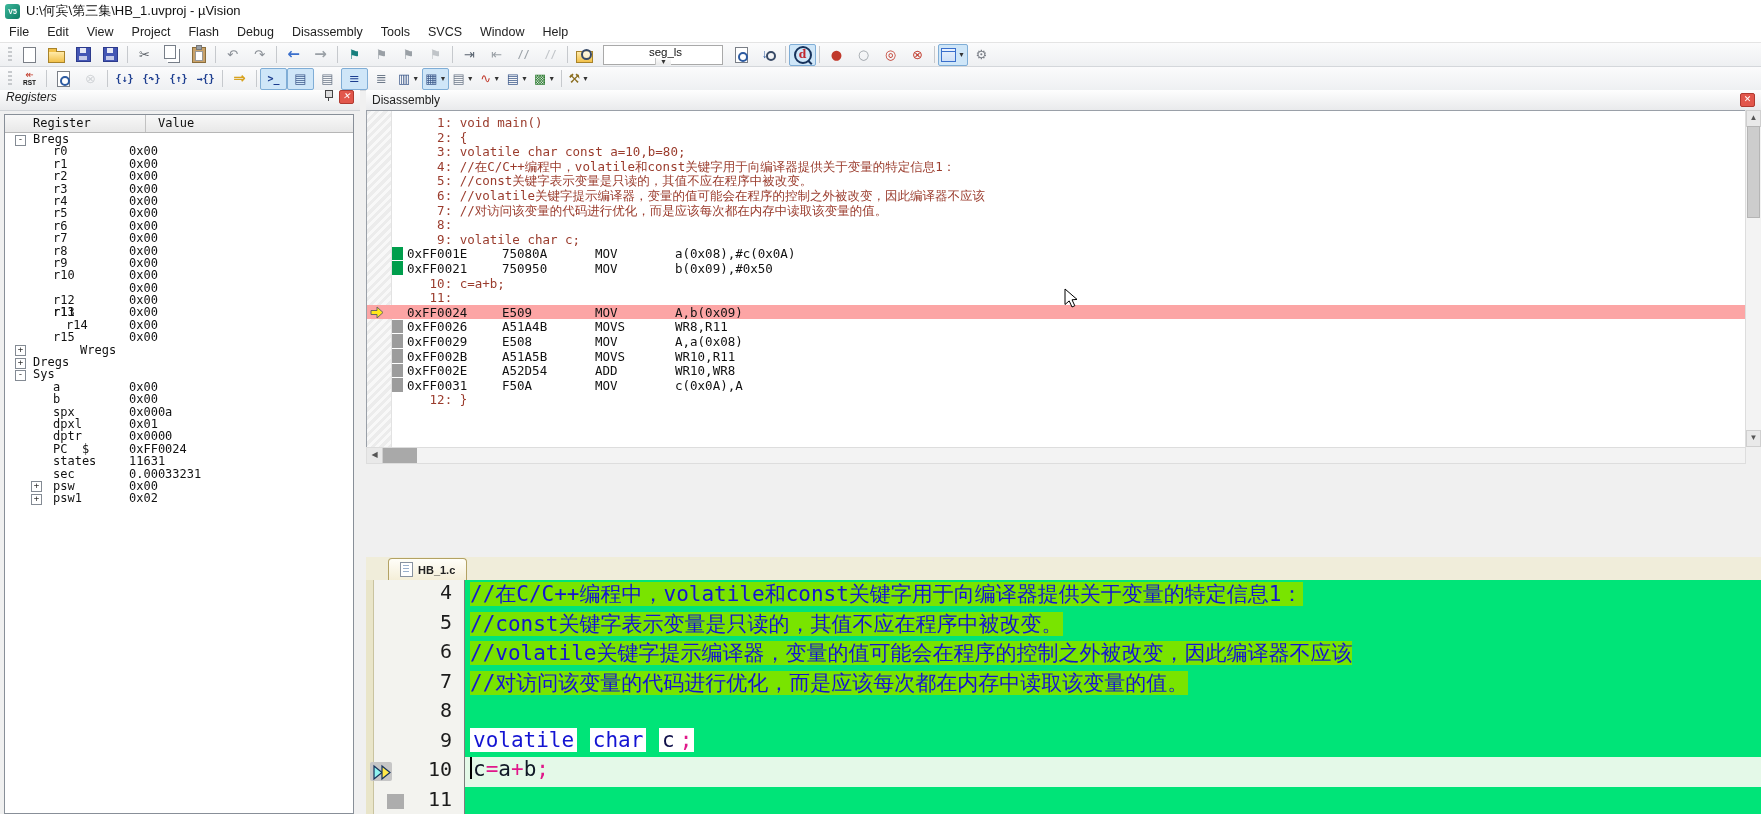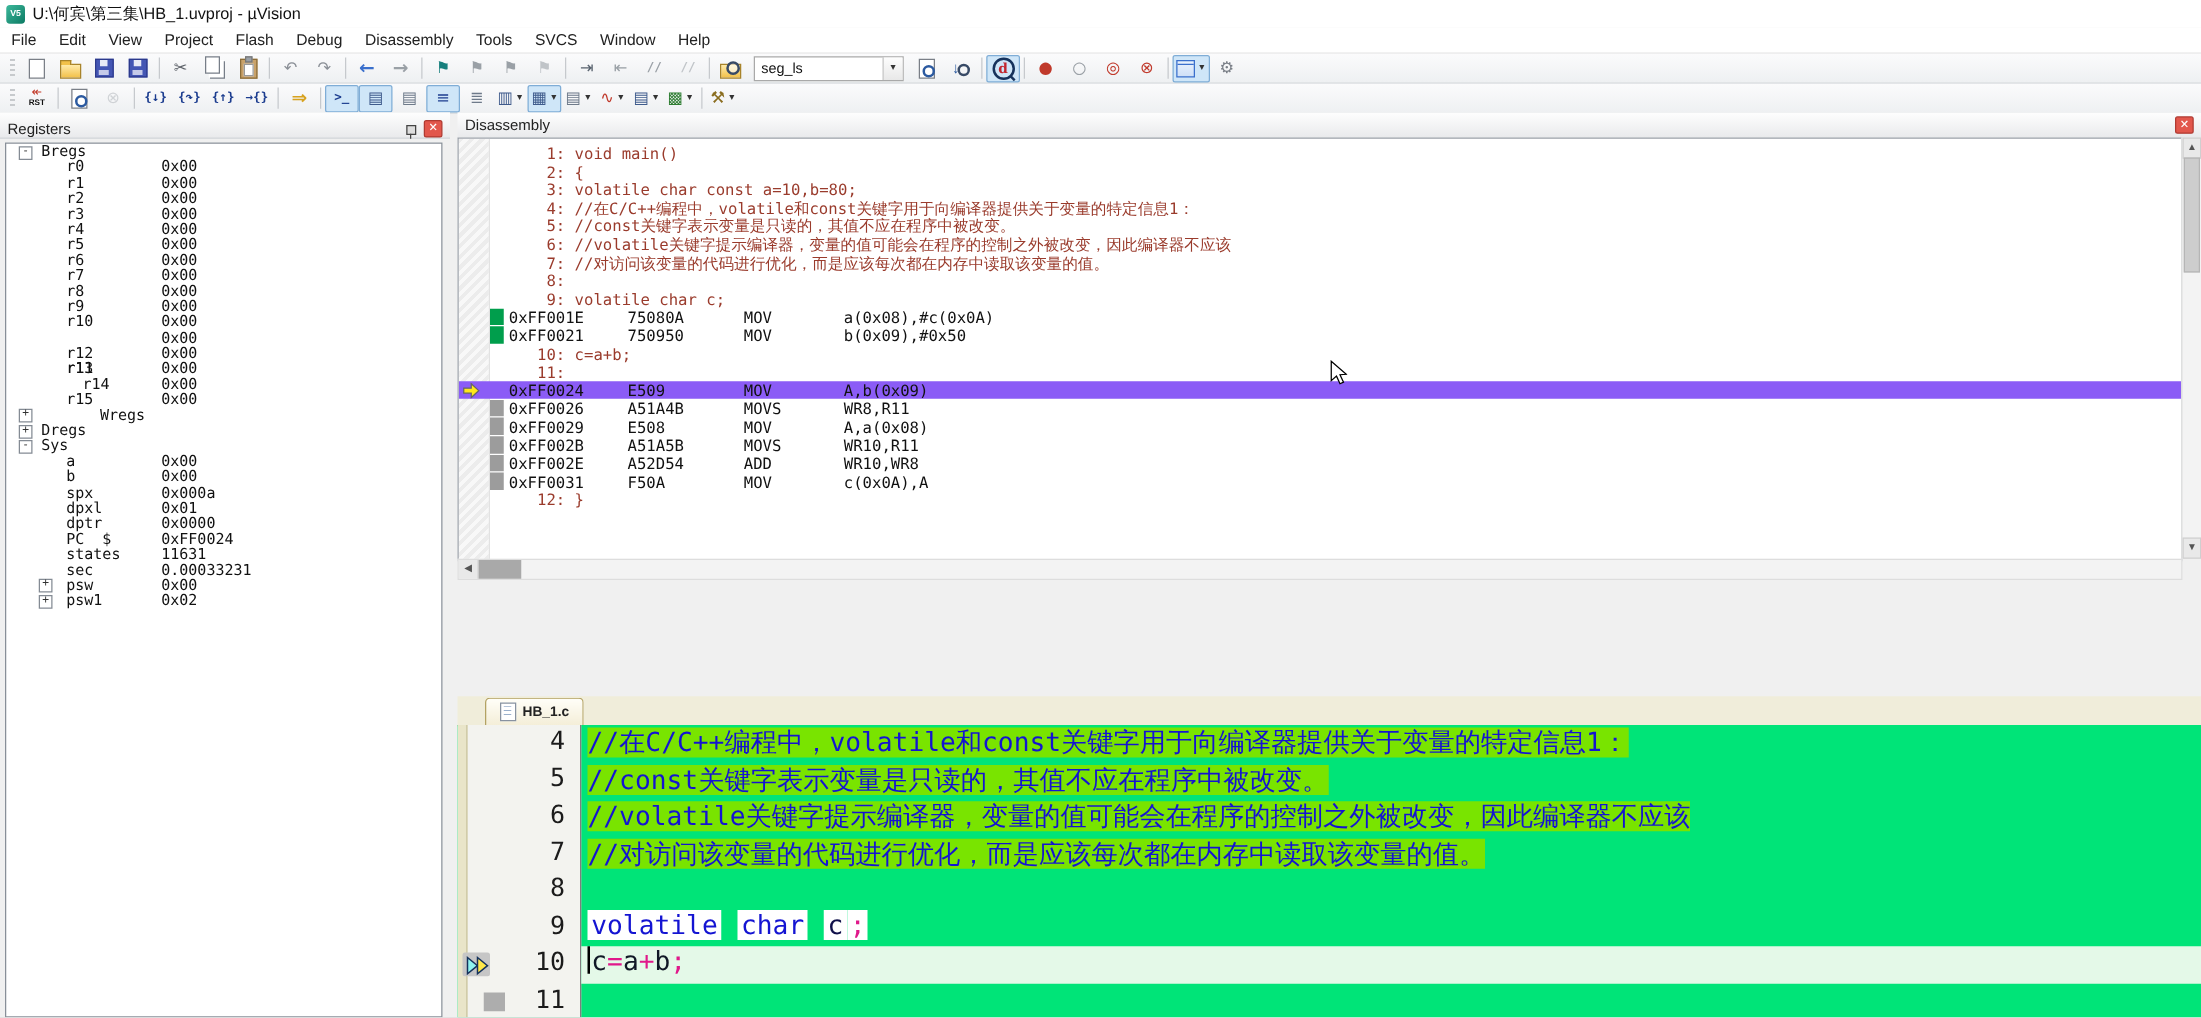--- a/index.html
+++ b/index.html
@@ -14,21 +14,21 @@
   
   .tb{position:absolute;left:0;right:0;display:flex;align-items:center;background:linear-gradient(#fbfbfc,#eef0f2);border-bottom:1px solid #d4d7db;padding-left:8px;}
   #tb1{top:43px;height:23px;} #tb2{top:67px;height:23px;}
   .grip{width:4px;height:16px;margin-right:4px;background:repeating-linear-gradient(#c7cacd 0 2px,transparent 2px 4px);}
   .tbtn{height:20px;min-width:21px;display:flex;align-items:center;justify-content:center;border:1px solid transparent;border-radius:2px;padding:0 2px;position:relative;}
   .tbtn.active{background:#cfe6f8;border-color:#7fadd6;}
   .tbtn.dis{opacity:.4;}
   .glyph{font-size:13px;line-height:1;font-family:"DejaVu Sans",sans-serif;}
   .dd{font-size:7px;color:#333;margin-left:2px;}
   .tbsep{width:1px;height:17px;background:#c6c9cd;margin:0 3px;flex:none;}
-  .tcombo{width:118px;height:18px;border:1px solid #a9a9a9;background:#fff;display:flex;align-items:center;font-size:11.5px;margin:1px 5px;}
+  .tcombo{width:118px;height:18px;border:1px solid #a9a9a9;background:#fff;display:flex;align-items:center;font-size:11.5px;margin:1px 5px;flex-direction:column;}
   .cval{flex:1;padding-left:5px;color:#111;}
   .cbtn{width:15px;height:100%;background:linear-gradient(#fdfdfd,#e8e8e8);border-left:1px solid #c4c4c4;display:flex;align-items:center;justify-content:center;font-size:7px;color:#333;}
   .rstlab{font-size:6.5px;font-weight:bold;color:#111;line-height:1;}
   .rstarr{color:#c23b2a;font-size:10px;line-height:1;}
   .stepg{font-size:10px;font-weight:bold;color:#1c3d8f;font-family:"DejaVu Sans Mono",monospace;}
 
   
   .ic{position:relative;display:inline-block;}
   .ic-doc{width:11px;height:14px;background:#fff;border:1px solid #7a7f87;}
   .ic-folder{width:15px;height:10px;background:linear-gradient(#ffeaa9,#f2c14a);border:1px solid #a8832a;margin-top:4px;}
@@ -49,21 +49,21 @@
   .ic-arrmag::after{content:"";position:absolute;right:0;bottom:1px;width:6px;height:6px;border:2px solid #384a66;border-radius:50%;}
   .ic-dmag{width:14px;height:14px;border:2px solid #16325c;border-radius:50%;color:#c2262e;font-weight:bold;font-size:11px;line-height:13px;text-align:center;font-family:"DejaVu Serif",serif;}
   .ic-dmag::after{content:"";position:absolute;width:2px;height:5px;background:#16325c;left:13px;top:12px;transform:rotate(-45deg);}
   .ic-winlay{width:13px;height:12px;border:1px solid #3a6fcc;background:linear-gradient(#eaf2fd,#cfe0f7);}
   .ic-winlay::before{content:"";position:absolute;left:0;top:2px;right:0;height:1px;background:#3a6fcc;}
   .ic-srcdoc{width:11px;height:13px;background:#fff;border:1px solid #8892a0;}
   .ic-srcdoc::before{content:"";position:absolute;left:2px;top:2px;width:6px;height:8px;background:repeating-linear-gradient(#9ab0cc 0 1px,transparent 1px 3px);}
 
   
   .rpanel{position:absolute;left:0;top:90px;width:360px;bottom:0;background:#f0f0f0;}
-  .phead{height:20px;display:flex;align-items:flex-end;padding:0 6px;font-size:12px;color:#222;background:linear-gradient(#fefefe,#e9eaec);border-bottom:1px solid #d0d3d7;}
+  .phead{height:20px;display:flex;align-items:flex-start;padding:0 6px;font-size:12px;color:#222;background:linear-gradient(#fefefe,#e9eaec);border-bottom:1px solid #d0d3d7;font-style:italic;}
   .phead .ptitle{flex:1;}
   .pinicon{width:10px;height:10px;position:relative;margin-right:6px;}
   .pinicon::before{content:"";position:absolute;left:2px;top:0;width:6px;height:6px;border:1px solid #444;background:#ddd;}
   .pinicon::after{content:"";position:absolute;left:5px;top:7px;width:1px;height:4px;background:#444;}
   .closebox{width:13px;height:12px;background:#e2574c;border:1px solid #b03a31;color:#fff;font-size:9px;line-height:10px;text-align:center;border-radius:2px;}
   .rbody{position:absolute;left:4px;right:6px;top:24px;bottom:0;background:#fff;border:1px solid #888f98;}
   .rcolhead{height:17px;display:flex;background:linear-gradient(#f8f8f8,#e8e8e8);border-bottom:1px solid #b6b6b6;font-size:12px;color:#111;font-family:"DejaVu Sans Mono",monospace;}
   .rcolhead .c1{width:112px;border-right:1px solid #c2c2c2;padding-left:28px;line-height:16px;}
   .rcolhead .c2{flex:1;padding-left:12px;line-height:16px;}
   .rrow{position:relative;height:12.4px;font:12px "DejaVu Sans Mono",monospace;color:#111;}
@@ -72,21 +72,21 @@
   .rrow .rval{position:absolute;left:124px;top:0;line-height:12.4px;}
 
   
   .dpanel{position:absolute;left:366px;top:90px;right:0;bottom:0;}
   .dhead{height:20px;display:flex;align-items:center;padding:0 6px;font-size:12px;color:#222;background:linear-gradient(#fefefe,#e9eaec);border-bottom:1px solid #d0d3d7;}
   .dhead .ptitle{flex:1;}
   .dbody{position:absolute;left:0;top:20px;right:15px;height:337px;background:#fff;border:1px solid #9aa0a8;overflow:hidden;}
   .dbody::before{content:"";position:absolute;left:0;top:0;bottom:0;width:24px;background:repeating-linear-gradient(135deg,#ececec 0 3px,#f8f8f8 3px 6px);border-right:1px solid #e2e2e2;}
   #dlines{position:absolute;left:0;top:4px;right:0;}
   .dl{position:relative;height:14.6px;line-height:14.6px;font:12.5px "DejaVu Sans Mono",monospace;white-space:pre;color:#111;padding-left:40px;}
-  .dl.cur{background:#8b5cf6;}
+  .dl.cur{background:#fca5a5;}
   .dl .srct{color:#9a3b2c;}
   .mk{position:absolute;left:25px;top:0.5px;width:11px;height:13.6px;}
   .mk.g{background:#009e4c;}
   .mk.x{background:#9c9c9c;}
   .curarr{position:absolute;left:3px;top:1px;}
   .da{display:inline-block;width:95px;}
   .db{display:inline-block;width:93px;}
   .dm{display:inline-block;width:80px;}
   .vsb{position:absolute;right:0;top:20px;height:337px;width:15px;background:#f3f3f3;border-left:1px solid #ddd;}
   .vsb .sbtn{position:absolute;left:0;right:0;height:15px;background:#e9e9e9;border:1px solid #cfcfcf;color:#555;font-size:8px;text-align:center;line-height:13px;}
@@ -326,20 +326,24 @@
       </div>
     </div>
 
   <div class="rpanel">
     <div class="phead">
       <span class="ptitle">Registers</span>
       <span class="pinicon"></span>
       <span class="closebox">✕</span>
     </div>
     <div class="rbody">
+      <div class="rcolhead">
+        <span class="c1">Register</span>
+        <span class="c2">Value</span>
+      </div>
       <div>
           <div class="rrow">
             <span class="exp" style="left: 10px;">-</span>
             <span class="rlab" style="left: 28px;">Bregs</span>
             <span class="rval"></span>
           </div>
           <div class="rrow">
             <span class="rlab" style="left: 48px;">r0</span>
             <span class="rval">0x00</span>
           </div>

